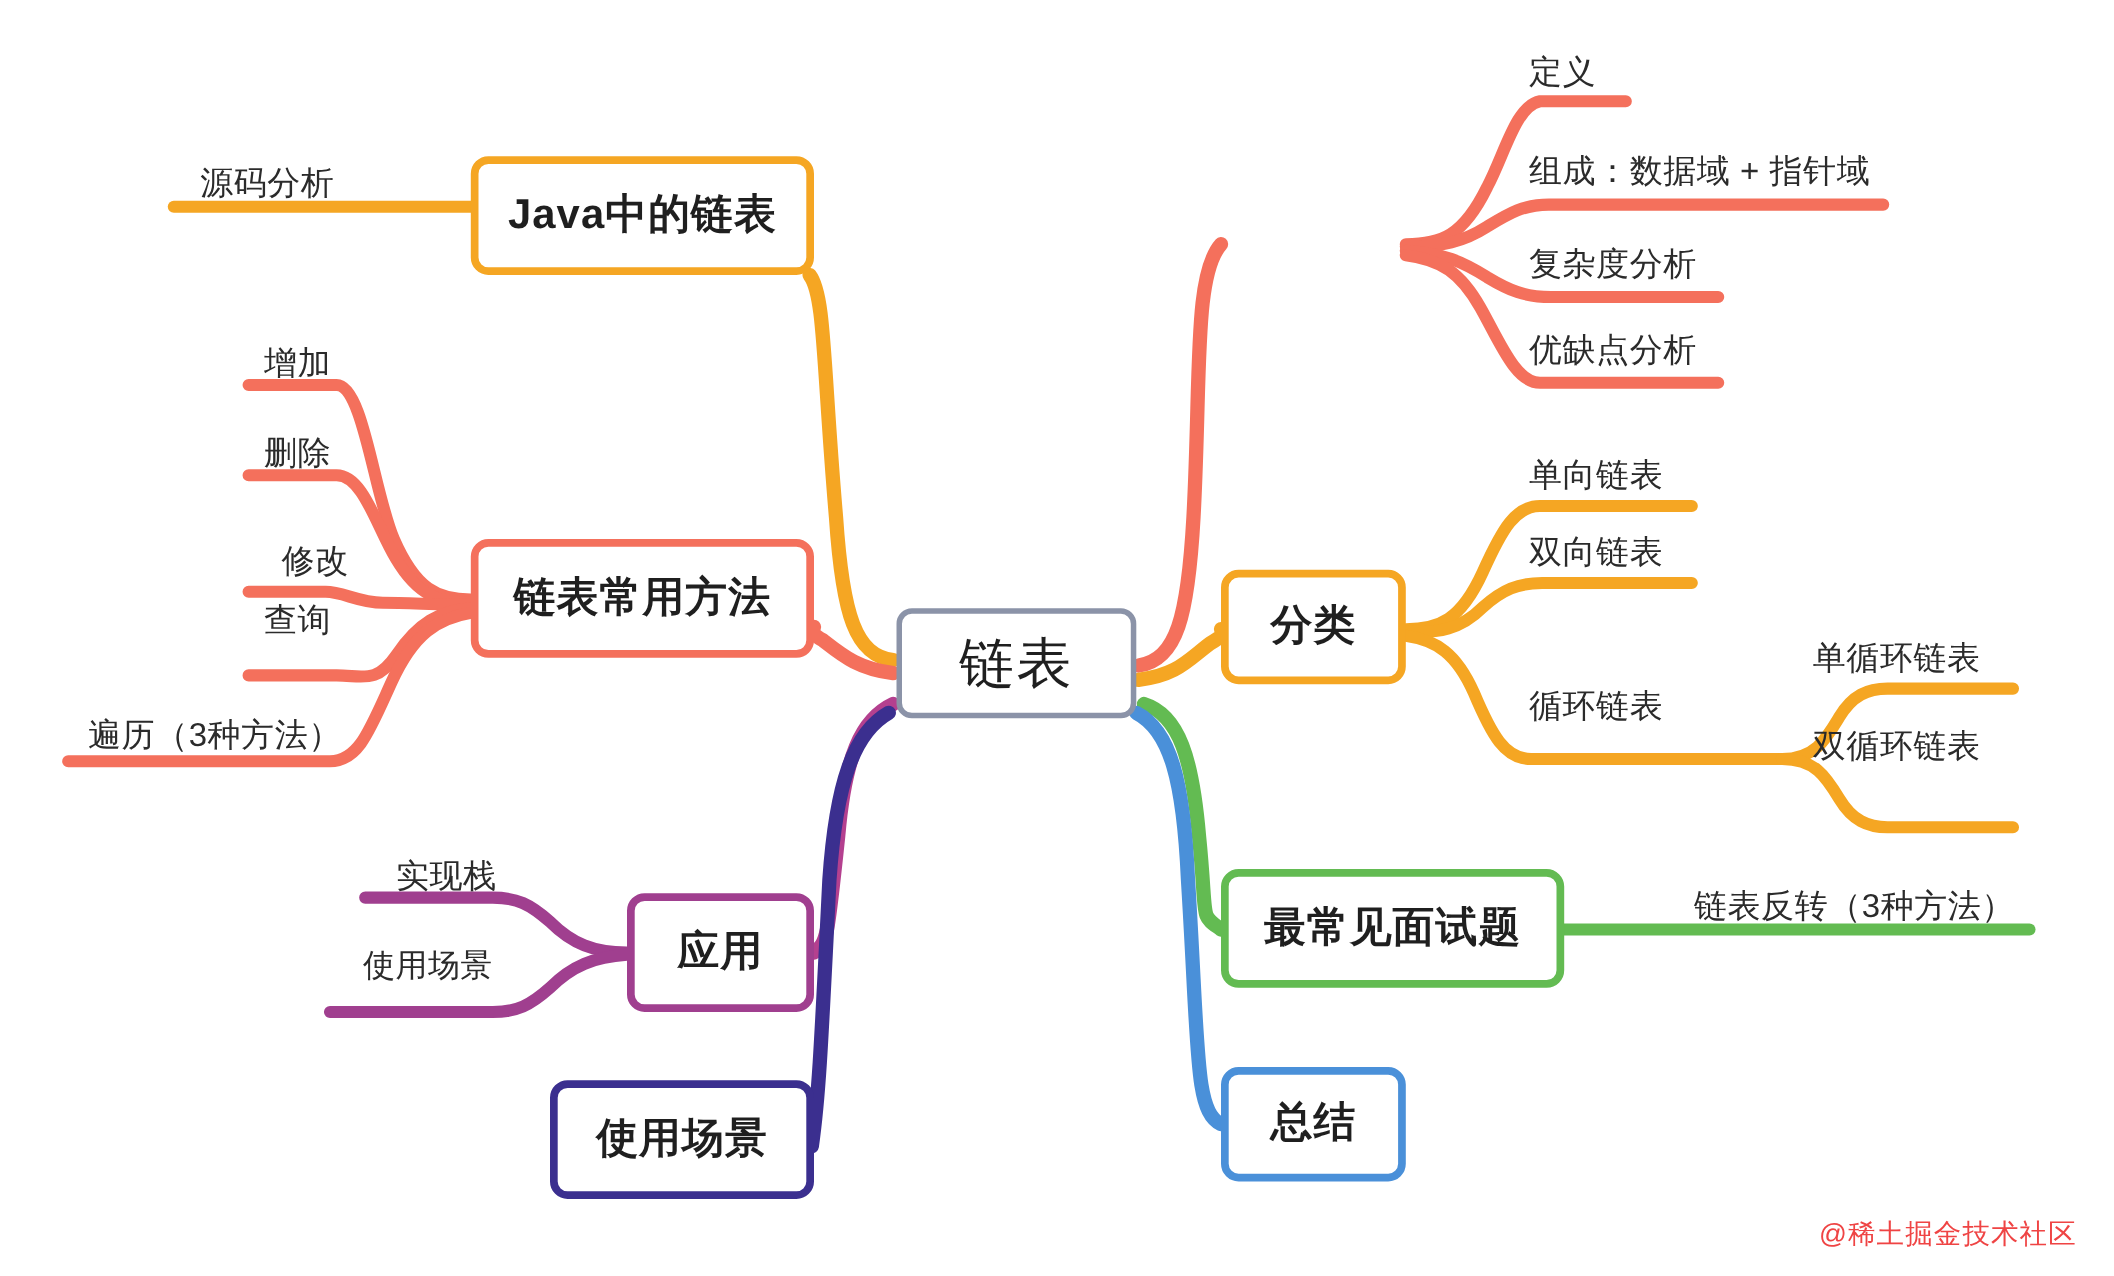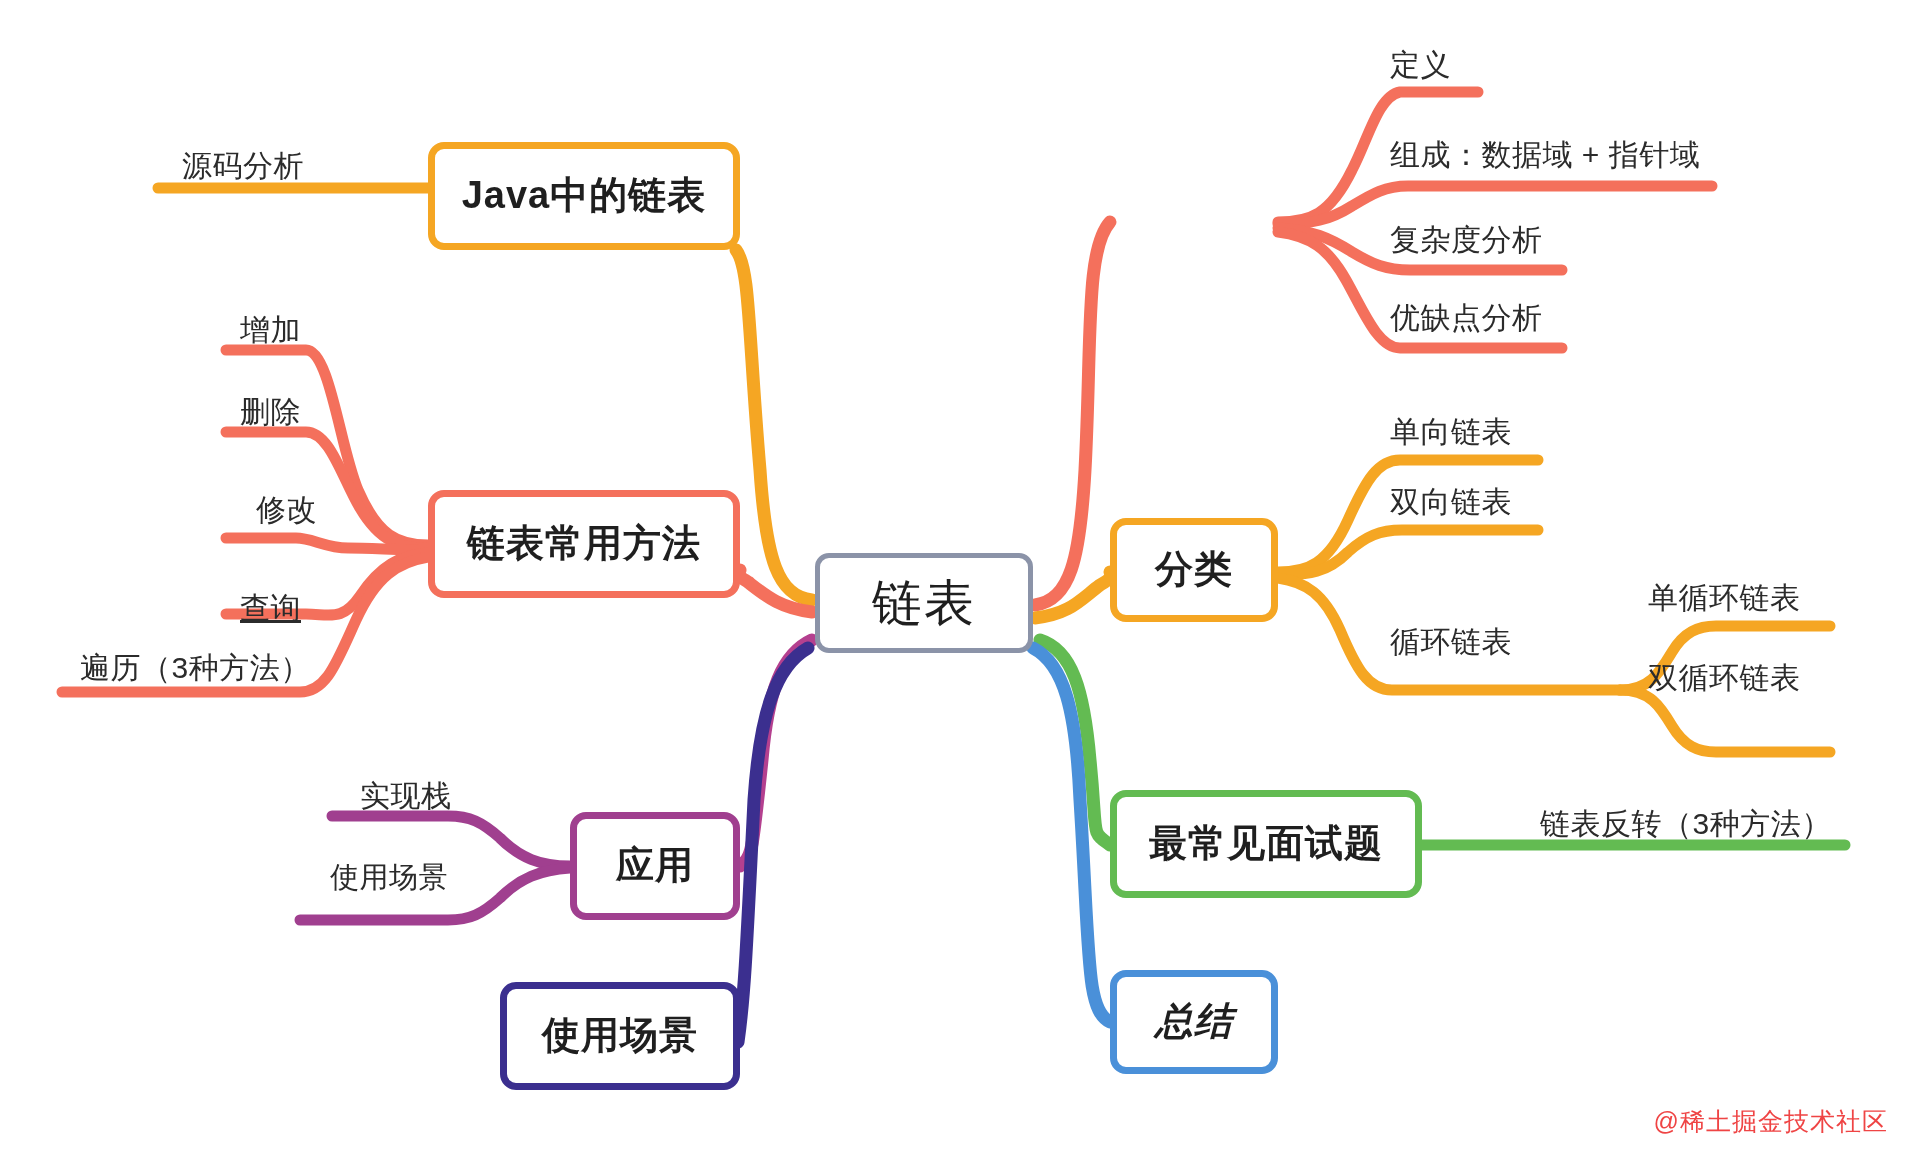--- a/index.html
+++ b/index.html
@@ -146,38 +146,38 @@
 
 
   <div class="node main" style="left:1110px; top:518px; width:168px; height:104px; border-color:#f5a623;">
     <span>分类</span>
   </div>
 
   <div class="node main" style="left:1110px; top:790px; width:312px; height:108px; border-color:#63bb52;">
     <span>最常见面试题</span>
   </div>
 
-  <div class="node main" style="left:1110px; top:970px; width:168px; height:104px; border-color:#4a90d9;font-style:italic;">
+  <div class="node main" style="left:1110px; top:970px; width:168px; height:104px; border-color:#4a90d9;">
     <span>总结</span>
   </div>
 
   <div class="leaf" style="left:182px; top:146px;">
     <span>源码分析</span>
   </div>
 
   <div class="leaf" style="left:240px; top:310px;">
     <span>增加</span>
   </div>
   <div class="leaf" style="left:240px; top:392px;">
     <span>删除</span>
   </div>
   <div class="leaf" style="left:256px; top:490px;">
     <span>修改</span>
   </div>
-  <div class="leaf" style="left:240px; top:588px;text-decoration:underline;">
+  <div class="leaf" style="left:240px; top:544px;">
     <span>查询</span>
   </div>
   <div class="leaf" style="left:80px; top:648px;">
     <span>遍历（3种方法）</span>
   </div>
 
   <div class="leaf" style="left:360px; top:776px;">
     <span>实现栈</span>
   </div>
   <div class="leaf small" style="left:330px; top:858px;">

